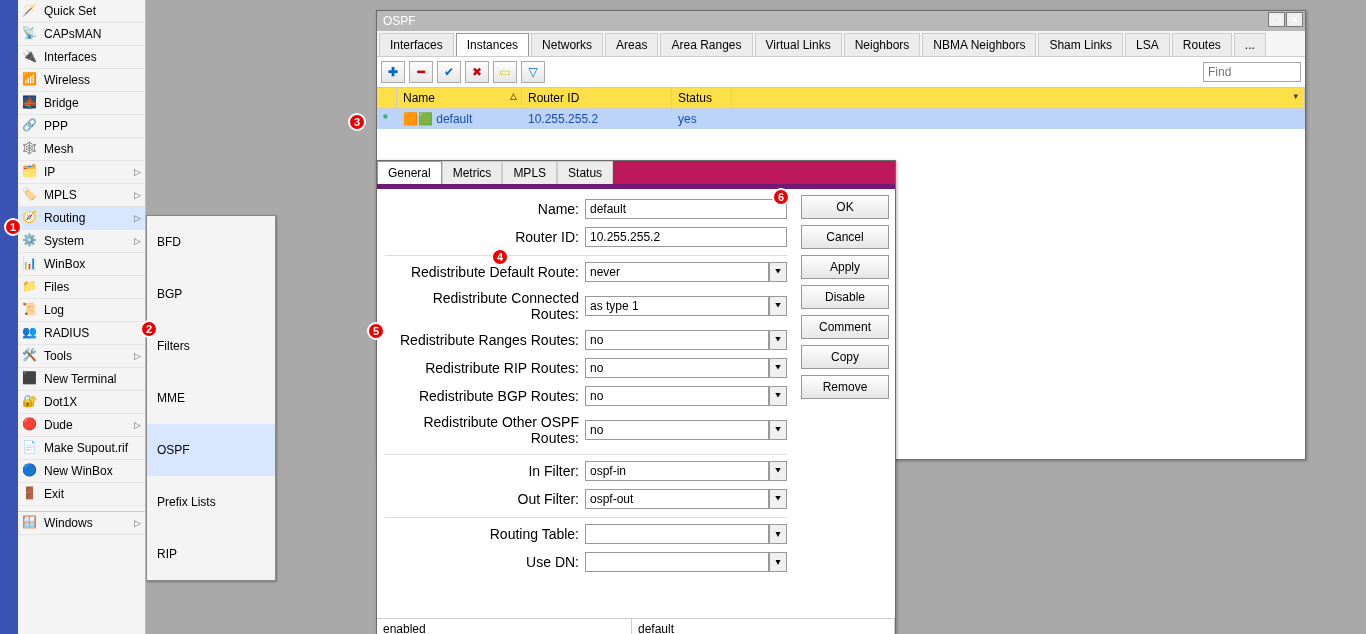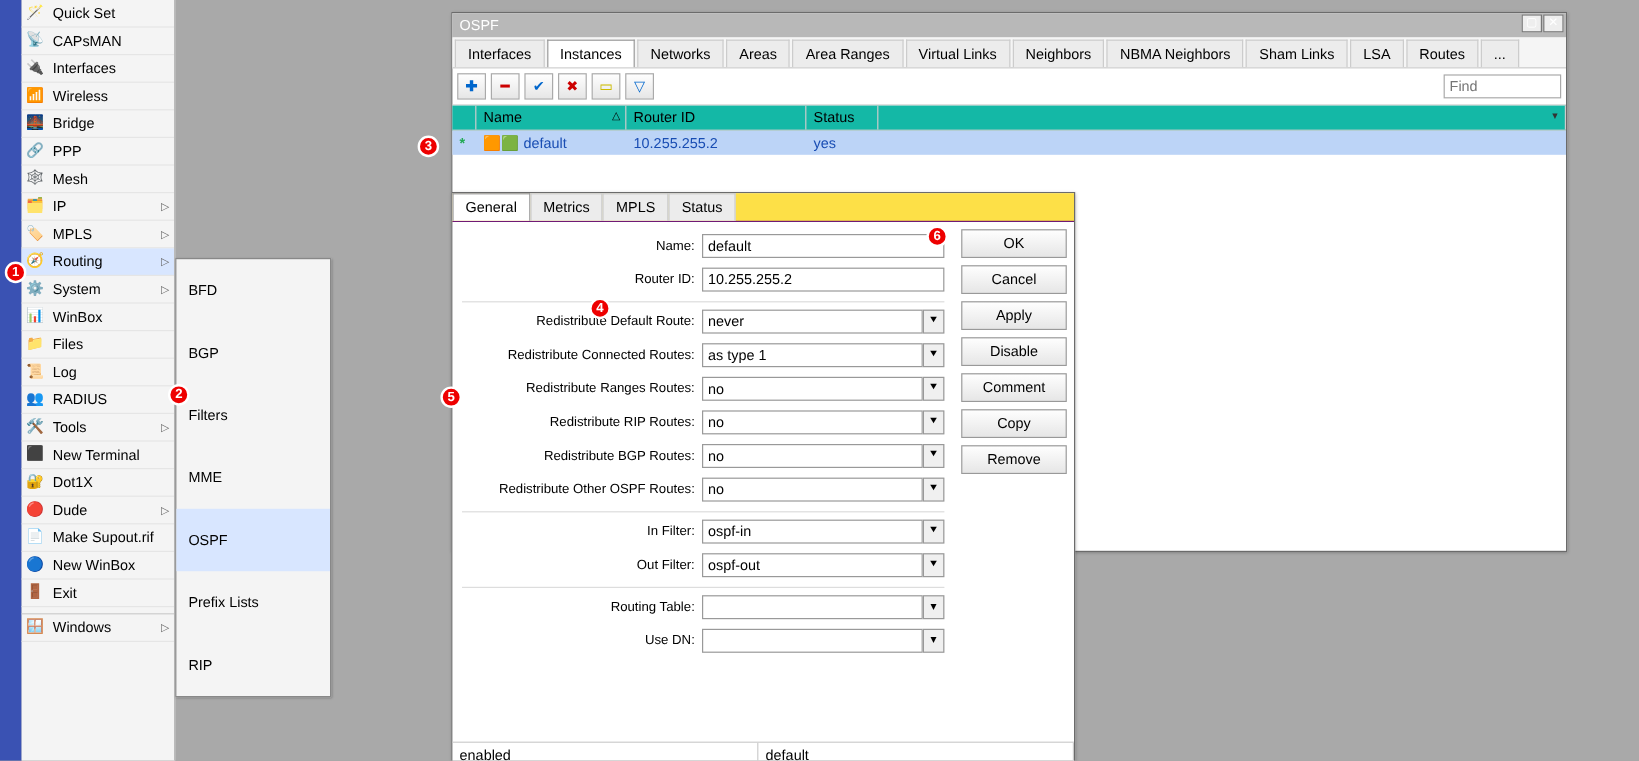--- a/index.html
+++ b/index.html
@@ -35,39 +35,39 @@
 
 .ospf-win { left: 100px; top: 10px; width: 930px; height: 450px; }
 .tab-bar { display: flex; border-bottom: 1px solid #ccc; background: #f5f5f5; padding: 2px 2px 0; gap: 2px; }
 .tab { padding: 4px 10px; border: 1px solid #ccc; border-bottom: none; background: #ececec; cursor: pointer; font-size: 12px; }
 .tab.active { background: #fff; border-color: #999; }
 
 .toolbar { padding: 4px; display: flex; gap: 4px; align-items: center; border-bottom: 1px solid #ccc; }
 .tool-btn { width: 24px; height: 22px; border: 1px solid #aaa; background: linear-gradient(#fefefe,#e6e6e6); cursor: pointer; display: flex; align-items: center; justify-content: center; font-size: 14px; }
 .find-box { margin-left: auto; width: 98px; padding: 2px 4px; border: 1px solid #aaa; color: #888; }
 
-.grid-head { display: flex; border-bottom: 1px solid #ccc; background: #14b8a6; }
+.grid-head { display: flex; border-bottom: 1px solid #ccc; background: #fde047; }
 .grid-head div { padding: 3px 6px; border-right: 1px solid #ccc; font-size: 12px; }
 .col-status { width: 20px; }
 .col-name { width: 125px; position: relative; }
 .col-rid { width: 150px; }
 .col-run { width: 60px; }
 .grid-head .drop { position: absolute; right: 3px; top: 3px; font-size: 9px; color: #333; }
 
 .grid-row { display: flex; background: #bcd4f7; color: #194db3; }
 .grid-row div { padding: 3px 6px; font-size: 12px; }
 .grid-row .col-status { color: #2a5; font-weight: bold; }
 
 
 .inst-win { left: 100px; top: 160px; width: 520px; height: 475px; }
-.inst-tabs { display: flex; border-bottom: 1px solid #701a75; background: #fde047; }
+.inst-tabs { display: flex; border-bottom: 5px solid #701a75; background: #be185d; }
 .inst-body { display: flex; height: calc(100% - 42px); }
 .form-area { flex: 1; padding: 10px 8px; }
 .form-row { display: flex; align-items: center; margin-bottom: 8px; }
-.form-row label { width: 200px; text-align: right; padding-right: 6px; font-size: 11px; }
+.form-row label { width: 200px; text-align: right; padding-right: 6px; font-size: 14px; }
 .form-row input[type=text] { flex: 1; border: 1px solid #999; padding: 2px 4px; font-size: 12px; }
 .form-row .drop-btn { width: 18px; height: 20px; border: 1px solid #999; background: #f0f0f0; text-align: center; font-size: 10px; line-height: 18px; cursor: pointer; margin-left: 0; }
 .form-sep { border-top: 1px solid #ddd; margin: 6px 0; }
 
 .btn-col { width: 100px; padding: 6px; }
 .action-btn { display: block; width: 100%; padding: 4px 0; margin-bottom: 6px; border: 1px solid #999; background: linear-gradient(#fefefe,#e6e6e6); cursor: pointer; font-size: 12px; }
 
 .status-bar { position: absolute; bottom: 0; left: 0; right: 0; height: 16px; border-top: 1px solid #ccc; display: flex; }
 .status-bar div { border-right: 1px solid #ccc; padding: 3px 6px; font-size: 12px; flex: 1; }
 .status-bar div:first-child { flex: 0 0 255px; }

